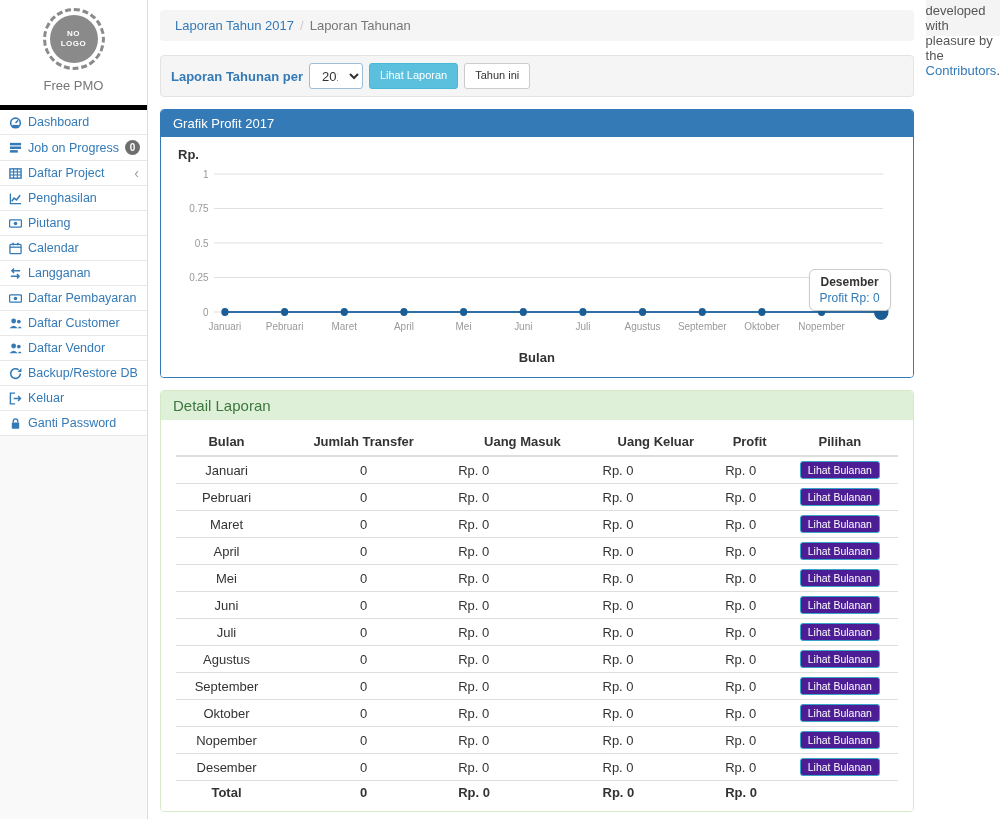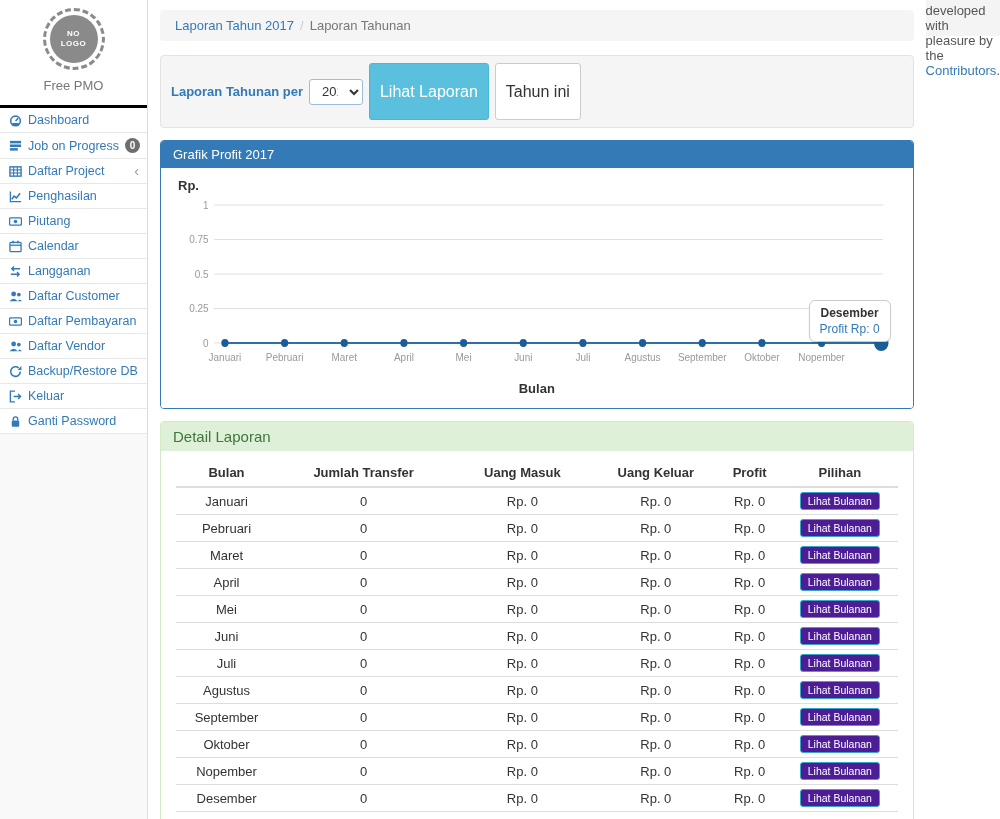--- a/index.html
+++ b/index.html
@@ -10,39 +10,39 @@
   }
   .app { width:1000px; height:819px; display:flex; overflow:hidden; background:#fff; }
   .content-row { flex:1; display:flex; min-height:0; }
 
   
   .sidebar { width:148px; flex:0 0 148px; border-right:1px solid #ddd; display:flex; flex-direction:column; background:#fff; }
   .logo-wrap { display:flex; justify-content:center; padding-top:8px; }
   .logo-seal { width:62px; height:62px; border-radius:50%; border:3px dashed #8a8a8a; display:flex; align-items:center; justify-content:center; }
   .logo-inner { width:48px; height:48px; border-radius:50%; background:#8a8a8a; color:#fff; display:flex; align-items:center; justify-content:center; text-align:center; font-size:8px; font-weight:bold; letter-spacing:.5px; line-height:1.3; width:48px; word-spacing:48px; }
   .brand { text-align:center; color:#777; font-size:13px; padding:8px 0 12px; }
-  .sidebar ul { list-style:none; border-top:3px solid #000000; }
+  .sidebar ul { list-style:none; border-top:5px solid #000000; }
   .sidebar li { display:flex; align-items:center; gap:6px; padding:5px 8px; border-bottom:1px solid #e8e8e8; color:#337ab7; cursor:pointer; font-size:12.5px; }
   .sidebar li .icon { width:14px; height:14px; display:inline-flex; align-items:center; justify-content:center; flex:0 0 14px; }
   .sidebar li .icon svg { width:13px; height:13px; }
   .sidebar li .lbl { white-space:nowrap; }
   .badge-pill { margin-left:auto; background:#6e6e6e; color:#fff; font-size:10px; font-weight:bold; min-width:15px; height:15px; border-radius:8px; display:inline-flex; align-items:center; justify-content:center; padding:0 4px; }
   .chev { margin-left:auto; color:#999; font-size:14px; line-height:10px; }
   .sidebar-filler { flex:1; background:#f9f9f9; }
 
   
   .main { flex:1; padding:10px 12px 0; overflow:hidden; background:#fff; }
   .breadcrumb { background:#f5f5f5; border-radius:4px; padding:8px 15px; margin-bottom:14px; color:#777; }
   .breadcrumb a { color:#337ab7; text-decoration:none; }
   .breadcrumb .sep { color:#ccc; margin:0 6px; }
 
   .well { background:#f5f5f5; border:1px solid #e3e3e3; border-radius:4px; padding:7px 10px; display:flex; align-items:center; gap:6px; margin-bottom:12px; }
   .well .flabel { color:#337ab7; font-weight:bold; }
   .well select { font-family:inherit; font-size:13px; padding:2px 8px; width:54px; height:26px; border:1px solid #9dbedb; border-radius:3px; background:#fff; color:#333; }
-  .btn { font-family:inherit; font-size:16px; padding:18px 10px; border-radius:3px; cursor:pointer; line-height:1.2; }
+  .btn { font-family:inherit; font-size:11px; padding:5px 10px; border-radius:3px; cursor:pointer; line-height:1.2; }
   .btn-info { background:#5bc0de; border:1px solid #46b8da; color:#fff; }
   .btn-default { background:#fff; border:1px solid #ccc; color:#333; }
 
   .panel { border-radius:4px; margin-bottom:12px; overflow:hidden; }
   .panel-primary { border:1px solid #337ab7; }
   .panel-primary > .panel-heading { background:#337ab7; color:#fff; padding:6px 12px; font-size:13px; }
   .panel-success { border:1px solid #d6e9c6; }
   .panel-success > .panel-heading { background:#dff0d8; color:#3c763d; padding:6px 12px; font-size:15px; }
   .panel-body { background:#fff; padding:8px 15px 6px; position:relative; }
 
@@ -50,21 +50,21 @@
   .chart-xlabel { font-weight:bold; color:#333; font-size:13px; text-align:center; padding:0 0 6px; }
   #chart-svg { display:block; width:100%; height:188px; }
   .chart-tooltip { position:absolute; top:132px; right:22px; background:#fff; border:1px solid #ccc; border-radius:6px; padding:5px 10px; text-align:center; box-shadow:0 1px 2px rgba(0,0,0,.08); }
   .chart-tooltip .tt-title { font-weight:bold; color:#333; font-size:12px; }
   .chart-tooltip .tt-value { color:#337ab7; font-size:12px; margin-top:2px; }
 
   table.report { width:100%; border-collapse:collapse; font-size:13px; }
   table.report th { padding:6px 8px; border-bottom:2px solid #ddd; text-align:center; font-weight:bold; color:#333; }
   table.report td { padding:4px 8px; border-bottom:1px solid #ddd; color:#333; height:24px; }
   table.report tr.total-row td { font-weight:bold; border-bottom:none; }
-  .ta-c { text-align:center; } .ta-r { text-align:center; }
+  .ta-c { text-align:center; } .ta-r { text-align:left; }
   .btn-xs { font-size:10.5px; padding:2px 7px; background:#4c1d95; border:1px solid #38a5cb; color:#fff; border-radius:3px; cursor:pointer; font-family:inherit; }
   .col-bulan{width:14%;} .col-jt{width:24%;} .col-um{width:20%;} .col-uk{width:17%;} .col-pr{width:9%;} .col-pl{width:16%;}
 
   
   .footer { height:36px; flex:0 0 36px; background:#f4f4f4; display:flex; align-items:center; justify-content:center; color:#555; font-size:13px; }
   .footer a { color:#337ab7; text-decoration:none; }
 </style>
 </head>
 <body>
 
@@ -147,37 +147,37 @@
               <span class="icon">
                 <svg viewBox="0 0 14 14">
                   <path d="M12 4 H3 M5.4 1.6 L3 4 L5.4 6.4" fill="none" stroke="currentColor" stroke-width="1.5"></path>
                   <path d="M2 10 H11 M8.6 7.6 L11 10 L8.6 12.4" fill="none" stroke="currentColor" stroke-width="1.5"></path>
                 </svg>
               </span>
               <span class="lbl">Langganan</span>
             </li>
             <li>
               <span class="icon">
+                <svg viewBox="0 0 14 14">
+                  <rect x="0.6" y="3.2" width="12.8" height="7.6" rx="1" fill="none" stroke="currentColor" stroke-width="1.4"></rect>
+                  <circle cx="7" cy="7" r="1.9" fill="currentColor"></circle>
+                </svg>
+              </span>
+              <span class="lbl">Daftar Pembayaran</span>
+            </li>
+            <li>
+              <span class="icon">
                 <svg viewBox="0 0 14 14" fill="currentColor">
                   <circle cx="5" cy="4.3" r="2.6"></circle>
                   <path d="M0.5 12.2 Q5 6.8 9.5 12.2 Z"></path>
                   <circle cx="10.6" cy="4.9" r="2"></circle>
                   <path d="M9.6 12.2 Q11.5 8.4 13.7 12.2 Z"></path>
                 </svg>
               </span>
               <span class="lbl">Daftar Customer</span>
-            </li>
-            <li>
-              <span class="icon">
-                <svg viewBox="0 0 14 14">
-                  <rect x="0.6" y="3.2" width="12.8" height="7.6" rx="1" fill="none" stroke="currentColor" stroke-width="1.4"></rect>
-                  <circle cx="7" cy="7" r="1.9" fill="currentColor"></circle>
-                </svg>
-              </span>
-              <span class="lbl">Daftar Pembayaran</span>
             </li>
             <li>
               <span class="icon">
                 <svg viewBox="0 0 14 14" fill="currentColor">
                   <circle cx="5" cy="4.3" r="2.6"></circle>
                   <path d="M0.5 12.2 Q5 6.8 9.5 12.2 Z"></path>
                   <circle cx="10.6" cy="4.9" r="2"></circle>
                   <path d="M9.6 12.2 Q11.5 8.4 13.7 12.2 Z"></path>
                 </svg>
               </span>

